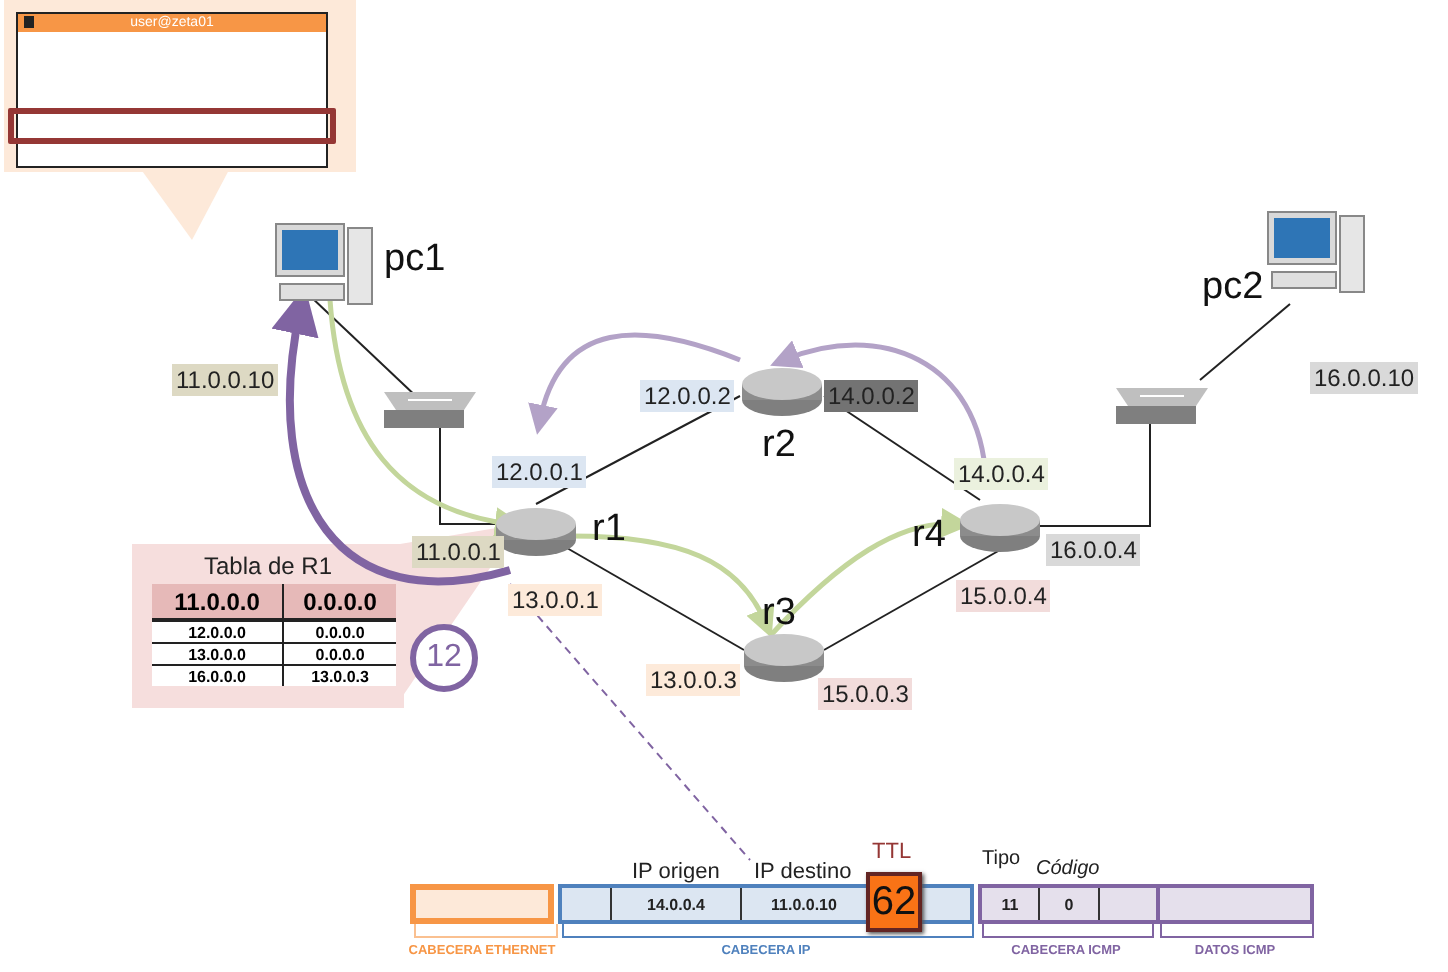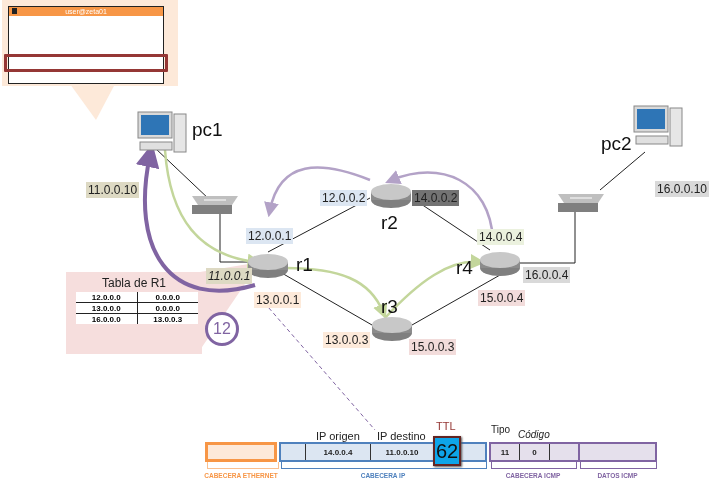--- a/index.html
+++ b/index.html
@@ -130,35 +130,39 @@
 </svg>
 
 <div class="node-name" style="left:192px;top:120px;">pc1</div>
 <div class="node-name" style="left:601px;top:134px;">pc2</div>
 <div class="node-name" style="left:296px;top:255px;">r1</div>
 <div class="node-name" style="left:381px;top:213px;">r2</div>
 <div class="node-name" style="left:381px;top:297px;">r3</div>
 <div class="node-name" style="left:456px;top:258px;">r4</div>
 
 <div class="lbl" style="left:86px;top:182px;background:#ddd9c3;">11.0.0.10</div>
-<div class="lbl" style="left:206px;top:268px;background:#ddd9c3;font-style:italic;">11.0.0.1</div>
+<div class="lbl" style="left:206px;top:268px;background:#ddd9c3;">11.0.0.1</div>
 <div class="lbl" style="left:246px;top:228px;background:#dce6f2;">12.0.0.1</div>
 <div class="lbl" style="left:254px;top:292px;background:#fdeada;">13.0.0.1</div>
 <div class="lbl" style="left:320px;top:190px;background:#dce6f2;">12.0.0.2</div>
 <div class="lbl" style="left:412px;top:190px;background:#737373;">14.0.0.2</div>
 <div class="lbl" style="left:323px;top:332px;background:#fdeada;">13.0.0.3</div>
 <div class="lbl" style="left:409px;top:339px;background:#f2dcdb;">15.0.0.3</div>
 <div class="lbl" style="left:477px;top:229px;background:#ebf1de;">14.0.0.4</div>
 <div class="lbl" style="left:478px;top:290px;background:#f2dcdb;">15.0.0.4</div>
 <div class="lbl" style="left:523px;top:267px;background:#d9d9d9;">16.0.0.4</div>
 <div class="lbl" style="left:655px;top:181px;background:#d9d9d9;">16.0.0.10</div>
 
 <div class="abs rt-title">Tabla de R1</div>
 <table class="rt">
   <tbody>
+      <tr class="hdr">
+    <td>11.0.0.0</td>
+    <td>0.0.0.0</td>
+  </tr>
   <tr>
     <td>12.0.0.0</td>
     <td>0.0.0.0</td>
   </tr>
   <tr>
     <td>13.0.0.0</td>
     <td>0.0.0.0</td>
   </tr>
   <tr>
     <td style="border-bottom:none">16.0.0.0</td>
@@ -176,21 +180,21 @@
 <div class="pk-lbl" style="left:518px;top:429px;font-size:10px;font-style:italic;">Código</div>
 
 <div class="pk-box" style="left:205px;top:442px;width:72px;height:20px;border:3px solid #f79646;background:#fde9d9;box-sizing:border-box;"></div>
 <div class="pk-box" style="left:207px;top:462px;width:70px;height:6px;border:1px solid #fac090;border-top:none;"></div>
 <div class="pk-cap" style="left:195px;top:472px;width:92px;color:#f79646;">CABECERA ETHERNET</div>
 
 <div class="pk-box" style="left:279px;top:442px;width:208px;height:20px;border:2px solid #4f81bd;background:#dce6f2;box-sizing:border-box;">
   <div class="pk-cell" style="left:24px;width:64px;border-left:1px solid #333;border-right:1px solid #333;">14.0.0.4</div>
   <div class="pk-cell" style="left:89px;width:64px;border-right:1px solid #333;">11.0.0.10</div>
 </div>
-<div class="pk-box" style="left:433px;top:436px;width:28px;height:30px;background:#0ea5e9;border:2px solid #632523;box-sizing:border-box;color:#111;font-size:20px;text-align:center;line-height:26px;box-shadow:1px 1px 2px #555;">62</div>
+<div class="pk-box" style="left:433px;top:436px;width:28px;height:30px;background:#f97316;border:2px solid #632523;box-sizing:border-box;color:#111;font-size:20px;text-align:center;line-height:26px;box-shadow:1px 1px 2px #555;">62</div>
 <div class="pk-box" style="left:281px;top:462px;width:204px;height:6px;border:1px solid #4f81bd;border-top:none;"></div>
 <div class="pk-cap" style="left:281px;top:472px;width:204px;color:#4f81bd;">CABECERA IP</div>
 
 <div class="pk-box" style="left:489px;top:442px;width:168px;height:20px;border:2px solid #8064a2;background:#e5e0ec;box-sizing:border-box;">
   <div class="pk-cell" style="left:0;width:28px;border-right:1px solid #333;">11</div>
   <div class="pk-cell" style="left:29px;width:29px;border-right:1px solid #333;">0</div>
   <div class="pk-cell" style="left:59px;width:28px;border-right:2px solid #8064a2;"></div>
 </div>
 <div class="pk-box" style="left:491px;top:462px;width:84px;height:6px;border:1px solid #8064a2;border-top:none;"></div>
 <div class="pk-box" style="left:580px;top:462px;width:75px;height:6px;border:1px solid #8064a2;border-top:none;"></div>

